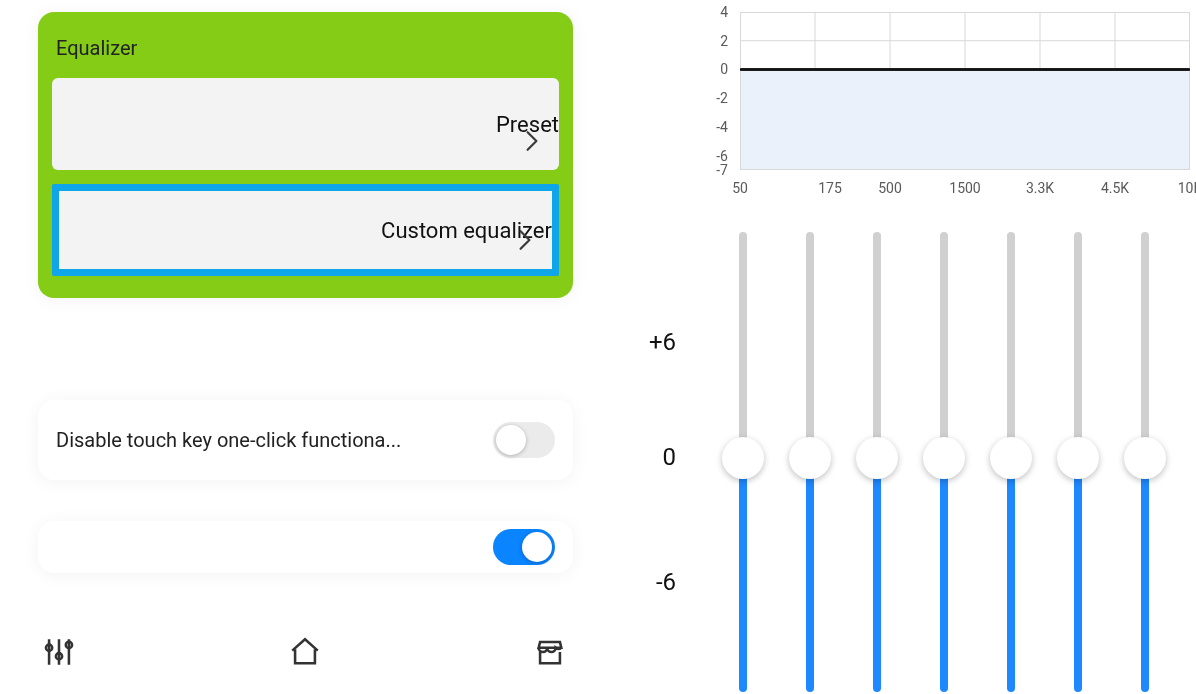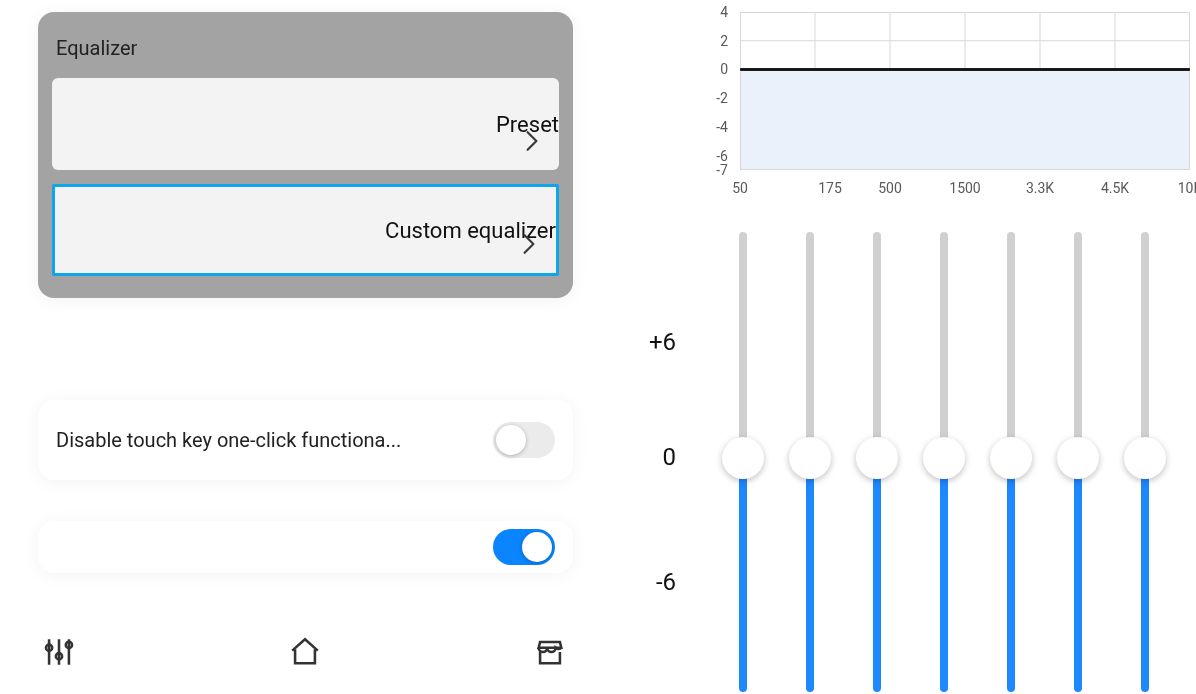--- a/index.html
+++ b/index.html
@@ -6,33 +6,33 @@
   html,body { width:1196px; height:694px; background:#fff; font-family:-apple-system, "Segoe UI", Roboto, Helvetica, Arial, sans-serif; color:#111; }
   .wrap { position:relative; width:1196px; height:694px; }
 
   
   .left-panel {
     position:absolute; left:12px; top:0; width:585px; height:694px;
     background:#fff;
   }
   .card {
     position:absolute; left:26px; top:12px; width:535px;
-    background:#a3a3a3; border-radius:16px;
+    background:#84cc16; border-radius:16px;
     box-shadow: 0 2px 18px rgba(0,0,0,0.05);
     padding:18px 14px 8px 14px;
   }
   .card-title { font-size:20px; font-weight:400; color:#222; margin:6px 4px 18px 4px; }
   .option {
     background:#f3f3f3; border-radius:6px; margin-bottom:14px;
     height:92px; position:relative; display:flex; flex-direction:column;
     align-items:flex-end; justify-content:center;
   }
   .option .label { font-size:22px; color:#111; }
   .option .chev { position:absolute; right:20px; bottom:14px; }
-  .highlight-box { border:3px solid #0ea5e9; border-radius:2px; }
+  .highlight-box { border:7px solid #0ea5e9; border-radius:2px; }
   .chev svg { width:14px; height:22px; stroke:#3a3a3a; }
 
   .setting {
     position:absolute; left:26px; width:535px; height:80px;
     background:#fff; border-radius:16px; box-shadow:0 2px 18px rgba(0,0,0,0.05);
     display:flex; align-items:center; justify-content:space-between;
     padding:0 18px; font-size:20px; color:#222;
   }
   #sGame   { top:325px; }
   #sTouch  { top:400px; }

